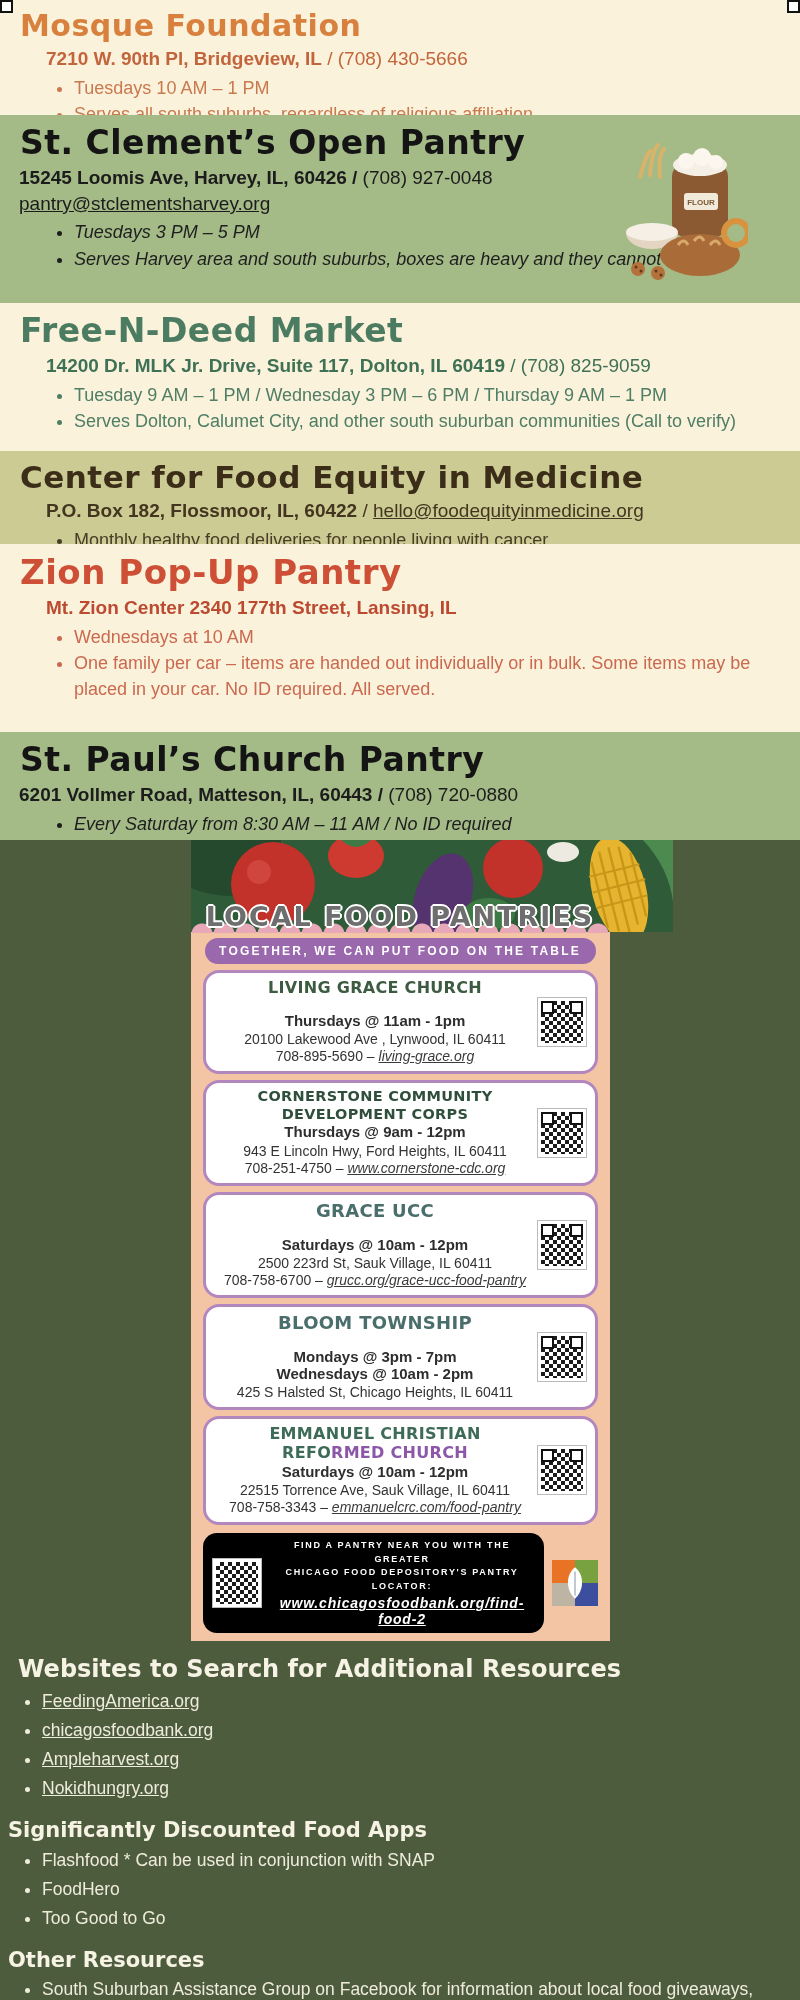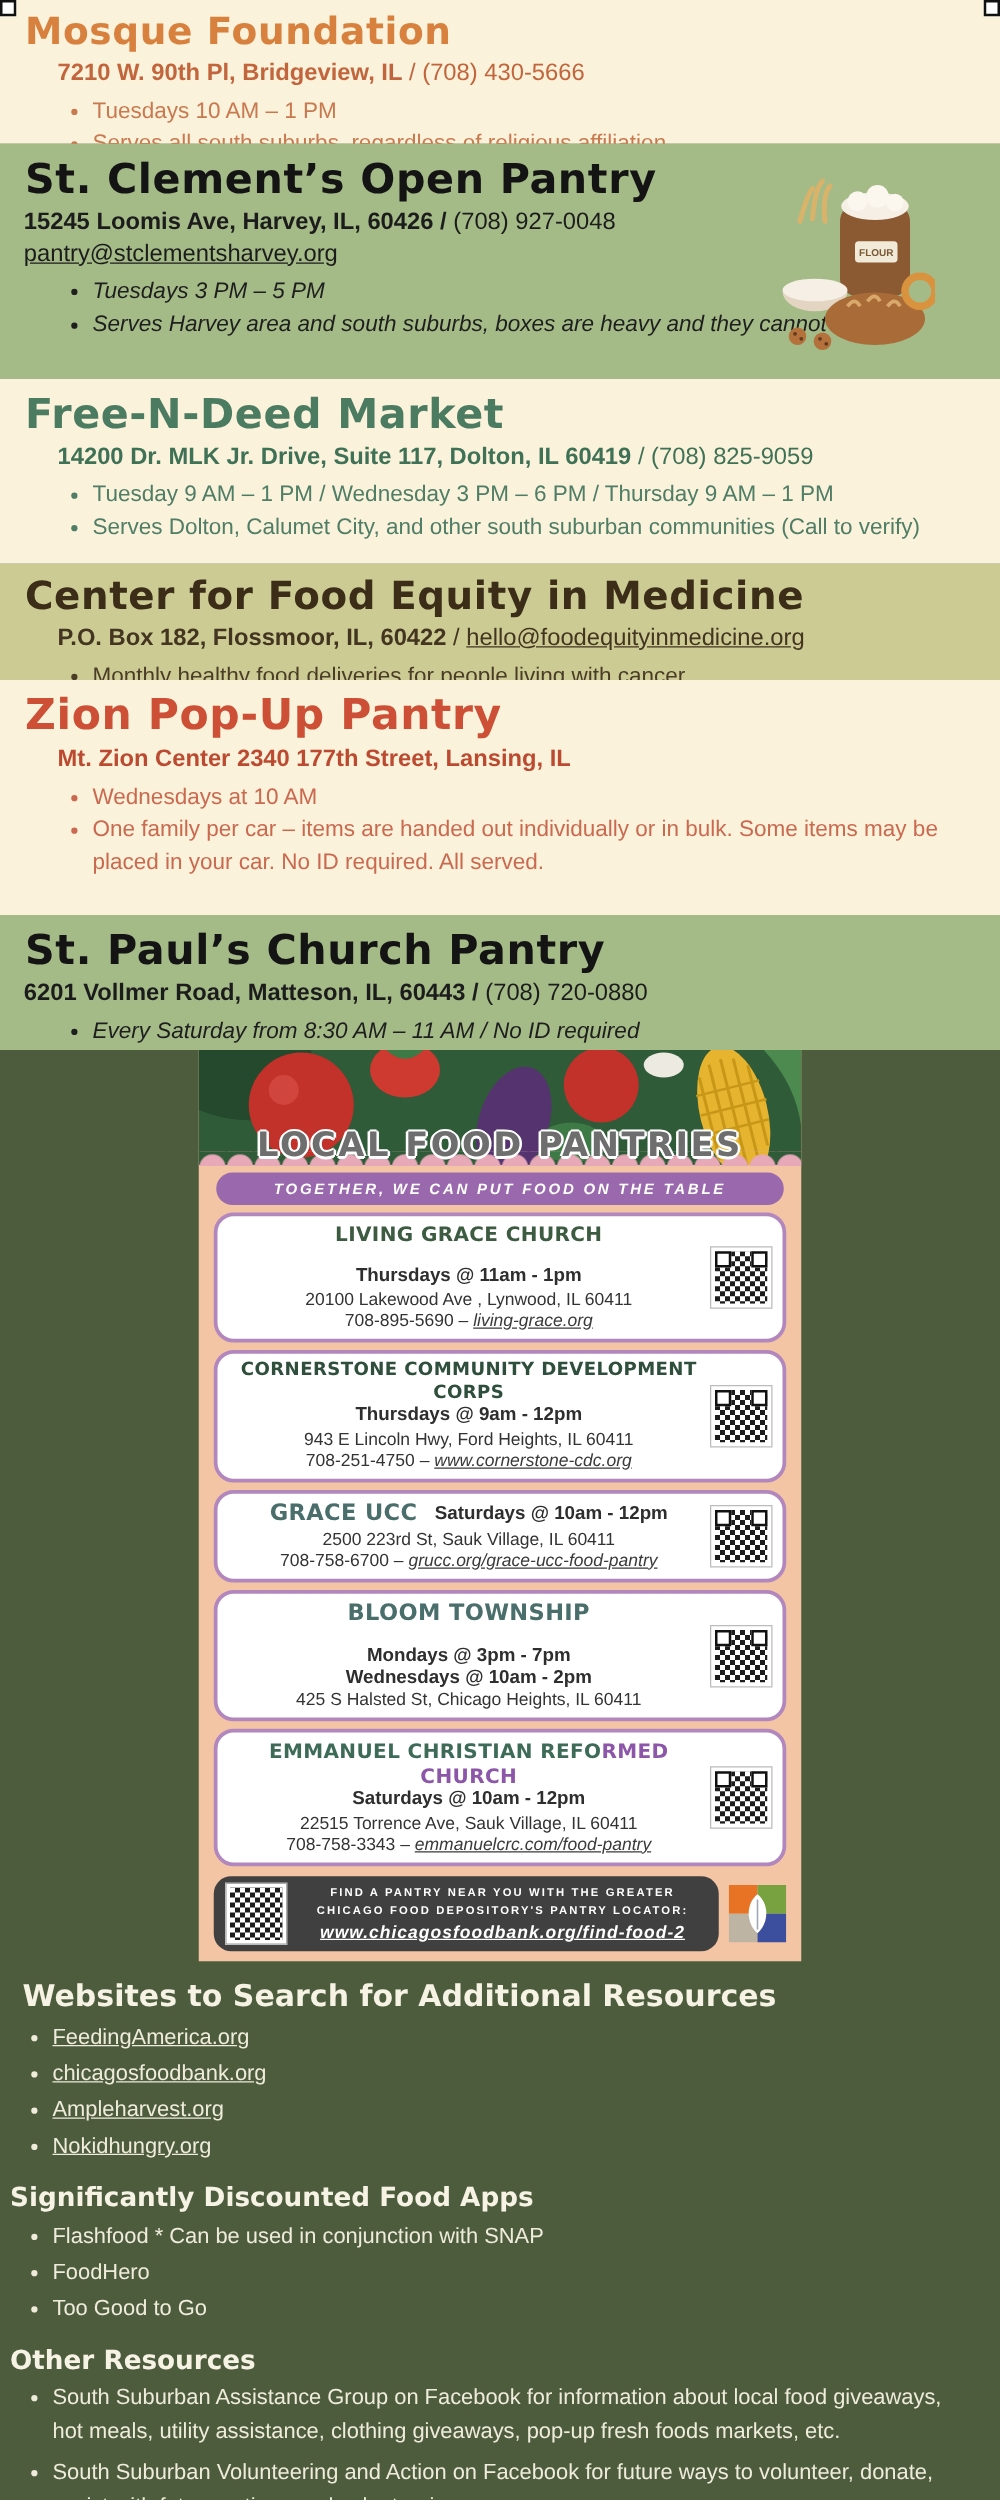--- a/index.html
+++ b/index.html
@@ -37,32 +37,32 @@
   .s3 .addr{color:#3E7156;}
   .s3 ul{color:#4F7D66;}
   .s4 h2{font-size:31px;color:#3B2D18;}
   .s4 .addr{color:#443520;}
   .s4 ul{color:#4A3C26;}
   .s5 h2{font-size:34px;color:#CC4F36;}
   .s5 .addr{color:#BC4A31;}
   .s5 ul{color:#CB6950;max-width:720px;}
   .bread-art{position:absolute;right:52px;top:26px;}
   
-  .flyer{width:482px;margin:0 auto;background:#F3C5A4;box-sizing:border-box;padding-bottom:8px;}
+  .flyer{width:419px;margin:0 auto;background:#F3C5A4;box-sizing:border-box;padding-bottom:8px;}
   .veg{position:relative;height:92px;}
   .veg svg{display:block;}
   .scallop{position:absolute;left:0;right:0;bottom:-1px;height:12px;
     background:radial-gradient(circle 11px at 11px 13px,#E7A9B8 10px,transparent 11px);
     background-size:22px 12px;background-repeat:repeat-x;}
   .flyer-title{position:absolute;left:0;right:0;bottom:0;text-align:center;
     font-family:"DejaVu Sans","Liberation Sans",sans-serif;font-weight:bold;font-size:27px;letter-spacing:2px;
     color:#6E6E6E;
     text-shadow:-2px 0 #fff,2px 0 #fff,0 -2px #fff,0 2px #fff,-1px -1px #fff,1px -1px #fff,-1px 1px #fff,1px 1px #fff;}
   .banner{margin:6px 14px 0;background:#9A68AC;border-radius:18px;color:#fff;
-    font-weight:bold;font-size:12px;letter-spacing:2.2px;text-align:center;padding:6px 4px;font-style:italic;}
+    font-weight:bold;font-size:12px;letter-spacing:2.2px;text-align:center;padding:6px 4px;}
   .card{position:relative;margin:6px 12px;padding:5px 62px 6px 12px;background:#fff;
     border:3px solid #B287BE;border-radius:16px;text-align:center;
     font-size:14px;line-height:1.22;color:#333;}
   .cname{font-family:"DejaVu Sans","Liberation Sans",sans-serif;font-weight:bold;font-size:16px;letter-spacing:.3px;}
   .g1{color:#3C5B40;}
   .g2{color:#2F4F3C;font-size:14.5px;}
   .teal{color:#4A6E6B;font-size:18px;}
   .purple2{color:#8C57A8;}
   .emm1{color:#3E6B58;}
   .ctime{font-weight:bold;color:#2E2E2E;font-size:15px;}
@@ -70,21 +70,21 @@
   .times-stack{display:flex;flex-direction:column;line-height:1.15;}
   .caddr{margin-top:1px;}
   .cphone .clink{font-style:italic;text-decoration:underline;color:#3a3a3a;cursor:pointer;}
   .qr{position:absolute;right:9px;top:50%;transform:translateY(-50%);width:42px;height:42px;
     background:repeating-conic-gradient(#1c1c1c 0% 25%,#fff 0% 50%) 0 0/8px 8px;
     border:3px solid #fff;outline:1px solid #bbb;}
   .qr::before,.qr::after{content:"";position:absolute;width:9px;height:9px;border:2px solid #111;background:#fff;}
   .qr::before{top:0;left:0;}
   .qr::after{top:0;right:0;}
   .locator{display:flex;align-items:center;gap:8px;margin:8px 12px 0;}
-  .locbox{flex:1;display:flex;align-items:center;gap:10px;background:#404040;border-radius:14px;padding:6px 10px;}
+  .locbox{flex:1;display:flex;align-items:center;gap:10px;background:#000000;border-radius:14px;padding:6px 10px;}
   .qr2{position:static;transform:none;flex:0 0 auto;}
   .loctext{flex:1;text-align:center;color:#fff;}
   .locsmall{font-size:9px;font-weight:bold;letter-spacing:1.7px;line-height:1.5;}
   .locurl{font-size:14px;font-weight:bold;font-style:italic;text-decoration:underline;margin-top:2px;letter-spacing:.8px;cursor:pointer;}
   
   .resources{color:#F2EFE0;}
   .rh{margin:16px 0 2px 8px;font-family:"DejaVu Sans","Liberation Sans",sans-serif;font-weight:bold;font-size:21px;color:#F6F2E4;}
   .rh.big{font-size:24px;margin:14px 0 2px 18px;}
   ul.rlist{margin:4px 0 0;padding:0 28px 0 42px;font-size:17.5px;line-height:1.6;color:#EFECDB;}
   ul.rlist li{margin:1px 0;}

